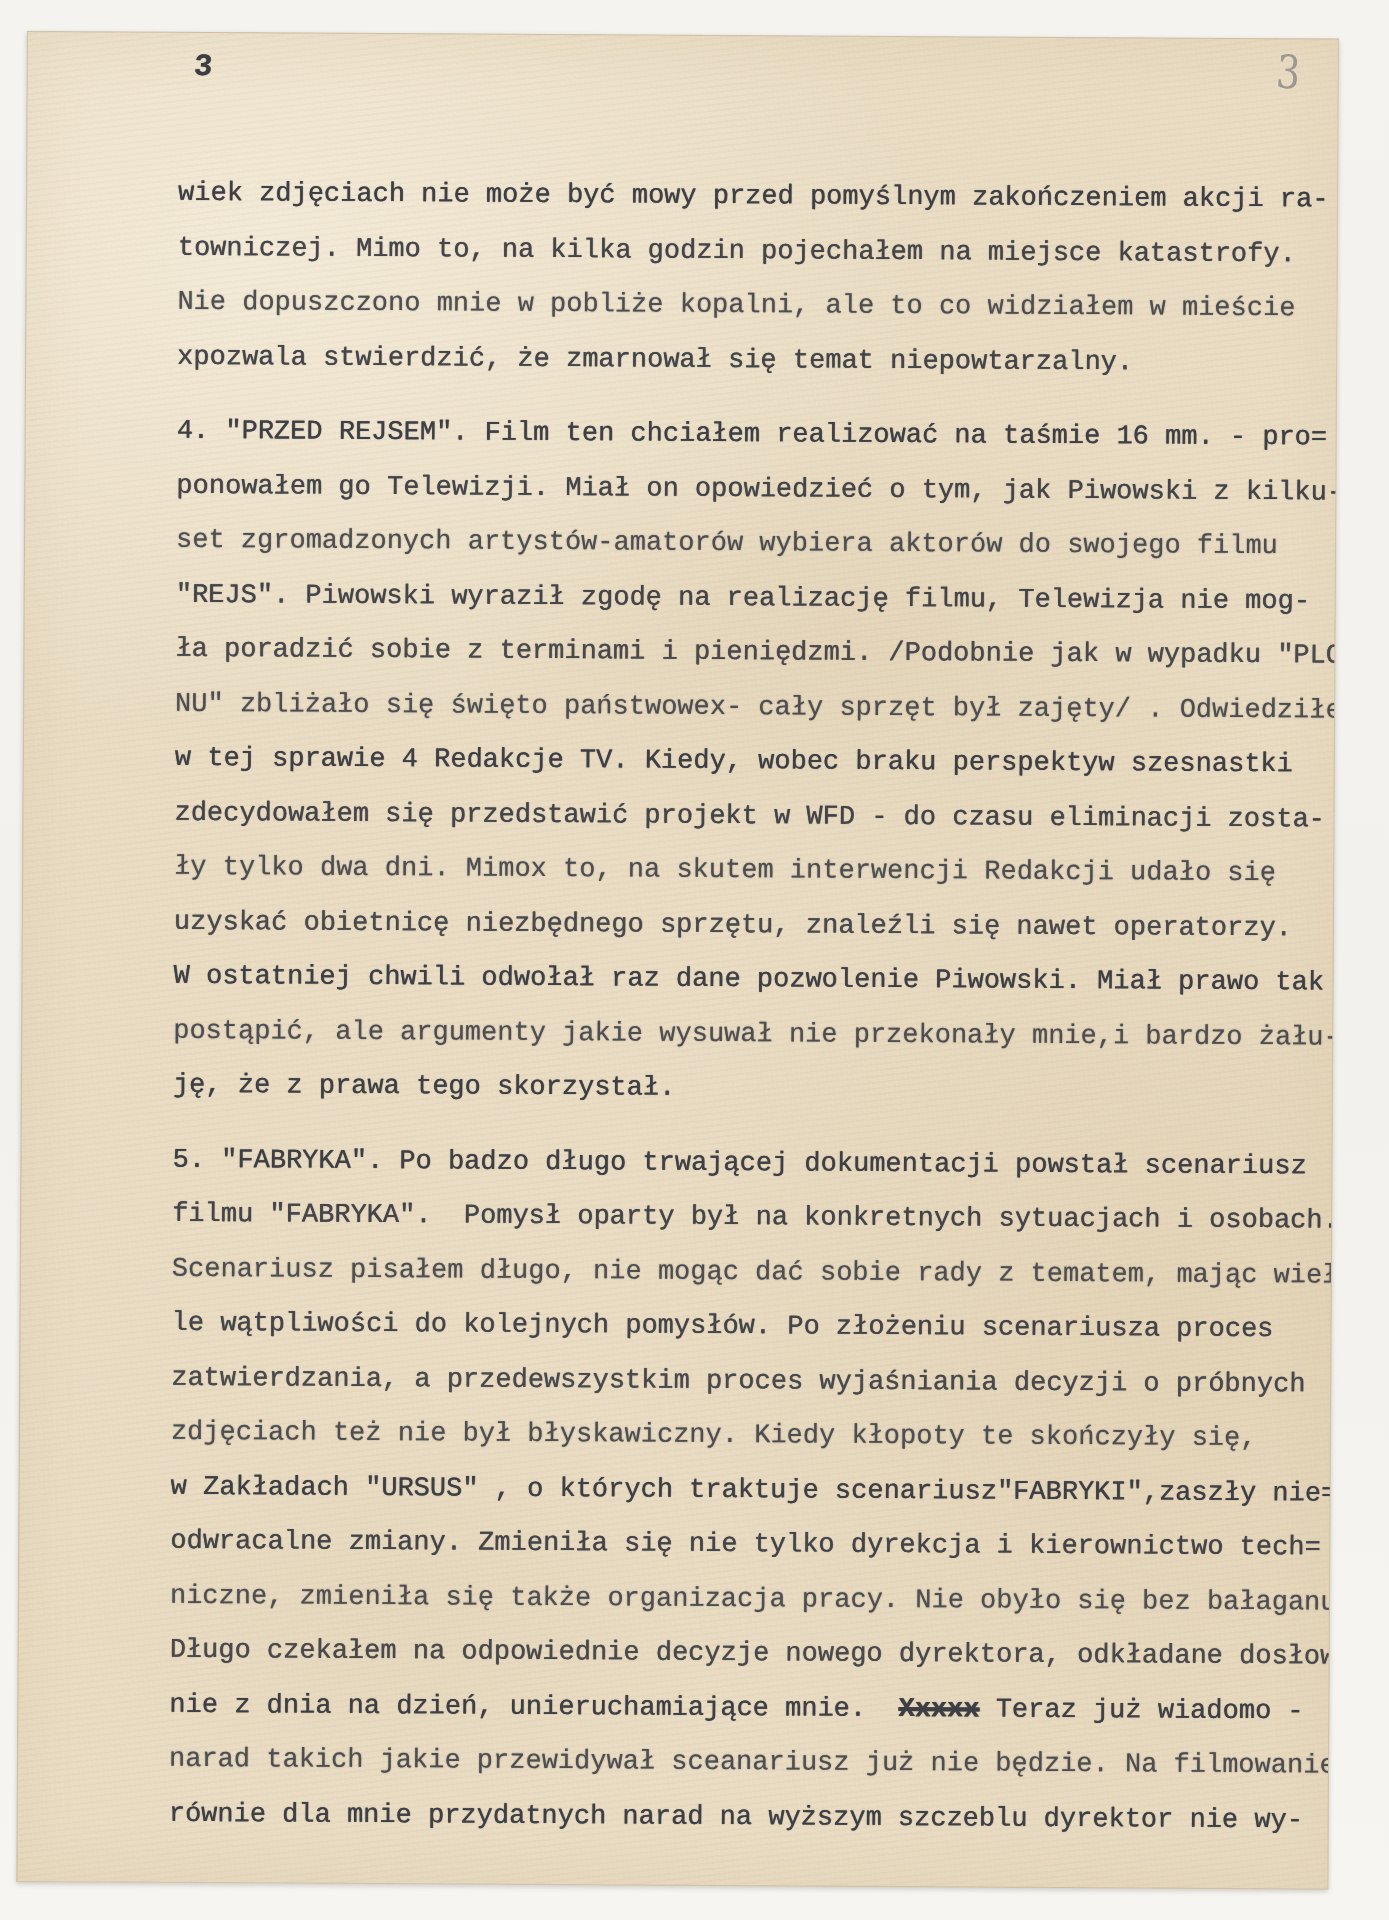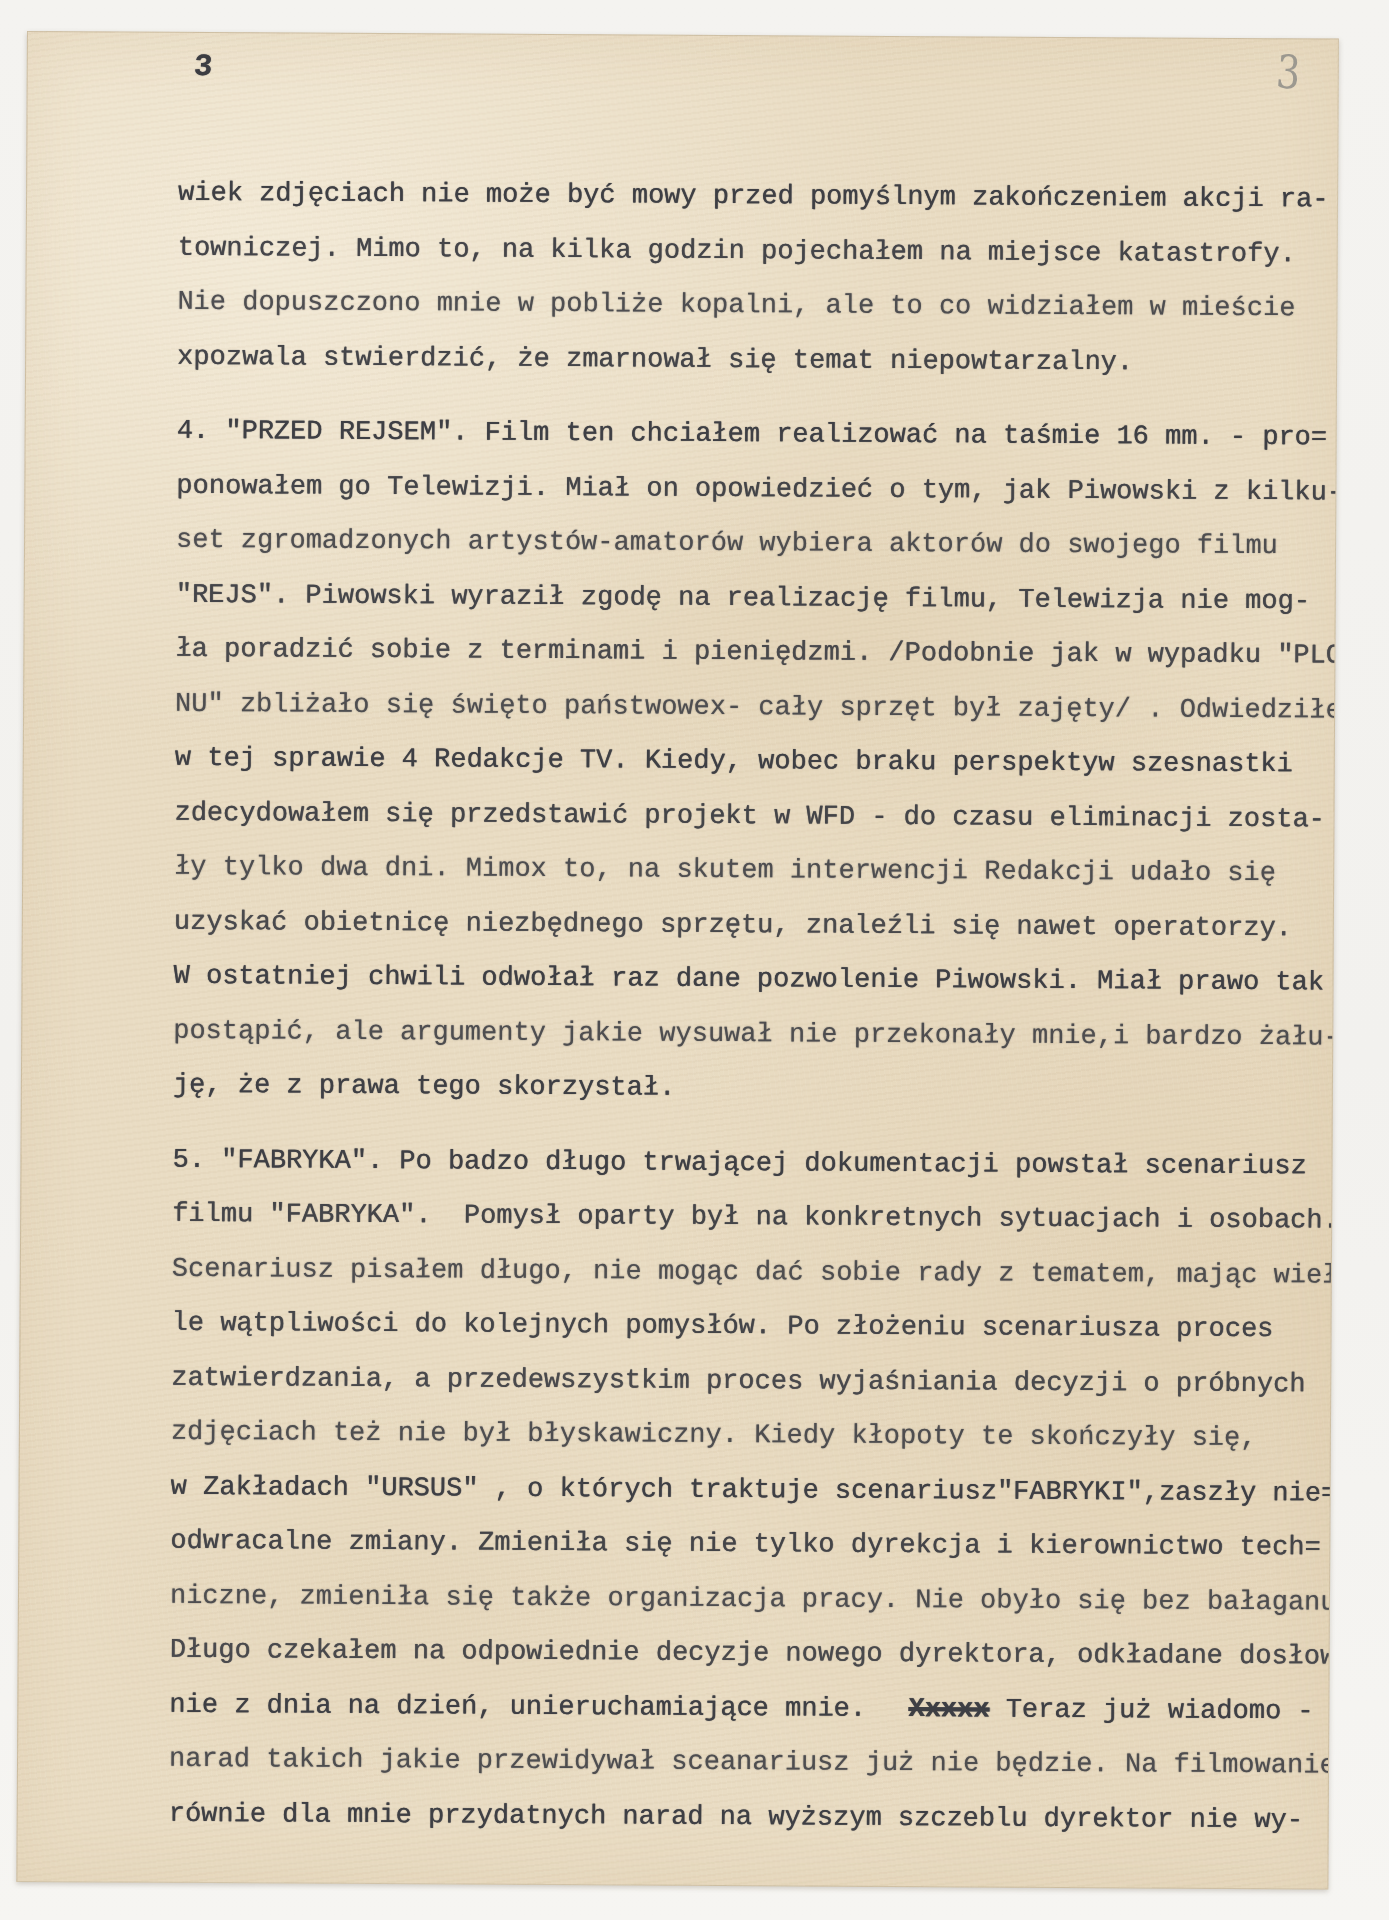--- a/index.html
+++ b/index.html
@@ -77,21 +77,20 @@
     letter-spacing: 0;
   }
   
   .line:nth-child(2n)   { opacity: 0.96; }
   .line:nth-child(3n)   { opacity: 0.90; text-shadow: 0 0 1.4px rgba(62,62,68,0.75); }
   .line:nth-child(5n)   { opacity: 0.93; }
   .strike {
     text-decoration: line-through;
     text-decoration-thickness: 3.5px;
     font-weight: bold;
-    margin-left: 10px;
   }
 </style>
 </head>
 <body>
 
 <div class="scan-bg">
   <div class="paper">
     <div class="typed-page-number">3</div>
     <div class="pencil-page-number">3</div>
     <div class="typed-text"><div class="paragraph"><div class="line">wiek zdjęciach nie może być mowy przed pomyślnym zakończeniem akcji ra-</div><div class="line">towniczej. Mimo to, na kilka godzin pojechałem na miejsce katastrofy.</div><div class="line">Nie dopuszczono mnie w pobliże kopalni, ale to co widziałem w mieście</div><div class="line">xpozwala stwierdzić, że zmarnował się temat niepowtarzalny.</div></div><div class="paragraph"><div class="line">4. "PRZED REJSEM". Film ten chciałem realizować na taśmie 16 mm. - pro=</div><div class="line">ponowałem go Telewizji. Miał on opowiedzieć o tym, jak Piwowski z kilku-</div><div class="line">set zgromadzonych artystów-amatorów wybiera aktorów do swojego filmu</div><div class="line">"REJS". Piwowski wyraził zgodę na realizację filmu, Telewizja nie mog-</div><div class="line">ła poradzić sobie z terminami i pieniędzmi. /Podobnie jak w wypadku "PLO</div><div class="line">NU" zbliżało się święto państwowex- cały sprzęt był zajęty/ . Odwiedziłe</div><div class="line">w tej sprawie 4 Redakcje TV. Kiedy, wobec braku perspektyw szesnastki</div><div class="line">zdecydowałem się przedstawić projekt w WFD - do czasu eliminacji zosta-</div><div class="line">ły tylko dwa dni. Mimox to, na skutem interwencji Redakcji udało się</div><div class="line">uzyskać obietnicę niezbędnego sprzętu, znaleźli się nawet operatorzy.</div><div class="line">W ostatniej chwili odwołał raz dane pozwolenie Piwowski. Miał prawo tak</div><div class="line">postąpić, ale argumenty jakie wysuwał nie przekonały mnie,i bardzo żału-</div><div class="line">ję, że z prawa tego skorzystał.</div></div><div class="paragraph"><div class="line">5. "FABRYKA". Po badzo długo trwającej dokumentacji powstał scenariusz</div><div class="line">filmu "FABRYKA".  Pomysł oparty był na konkretnych sytuacjach i osobach.</div><div class="line">Scenariusz pisałem długo, nie mogąc dać sobie rady z tematem, mając wieł</div><div class="line">le wątpliwości do kolejnych pomysłów. Po złożeniu scenariusza proces</div><div class="line">zatwierdzania, a przedewszystkim proces wyjaśniania decyzji o próbnych</div><div class="line">zdjęciach też nie był błyskawiczny. Kiedy kłopoty te skończyły się,</div><div class="line">w Zakładach "URSUS" , o których traktuje scenariusz"FABRYKI",zaszły nie=</div><div class="line">odwracalne zmiany. Zmieniła się nie tylko dyrekcja i kierownictwo tech=</div><div class="line">niczne, zmieniła się także organizacja pracy. Nie obyło się bez bałaganu</div><div class="line">Długo czekałem na odpowiednie decyzje nowego dyrektora, odkładane dosłow-</div><div class="line"><span>nie z dnia na dzień, unieruchamiające mnie.  </span><span class="strike">Xxxxx</span><span> Teraz już wiadomo -</span></div><div class="line">narad takich jakie przewidywał sceanariusz już nie będzie. Na filmowanie</div><div class="line">równie dla mnie przydatnych narad na wyższym szczeblu dyrektor nie wy-</div></div></div>

